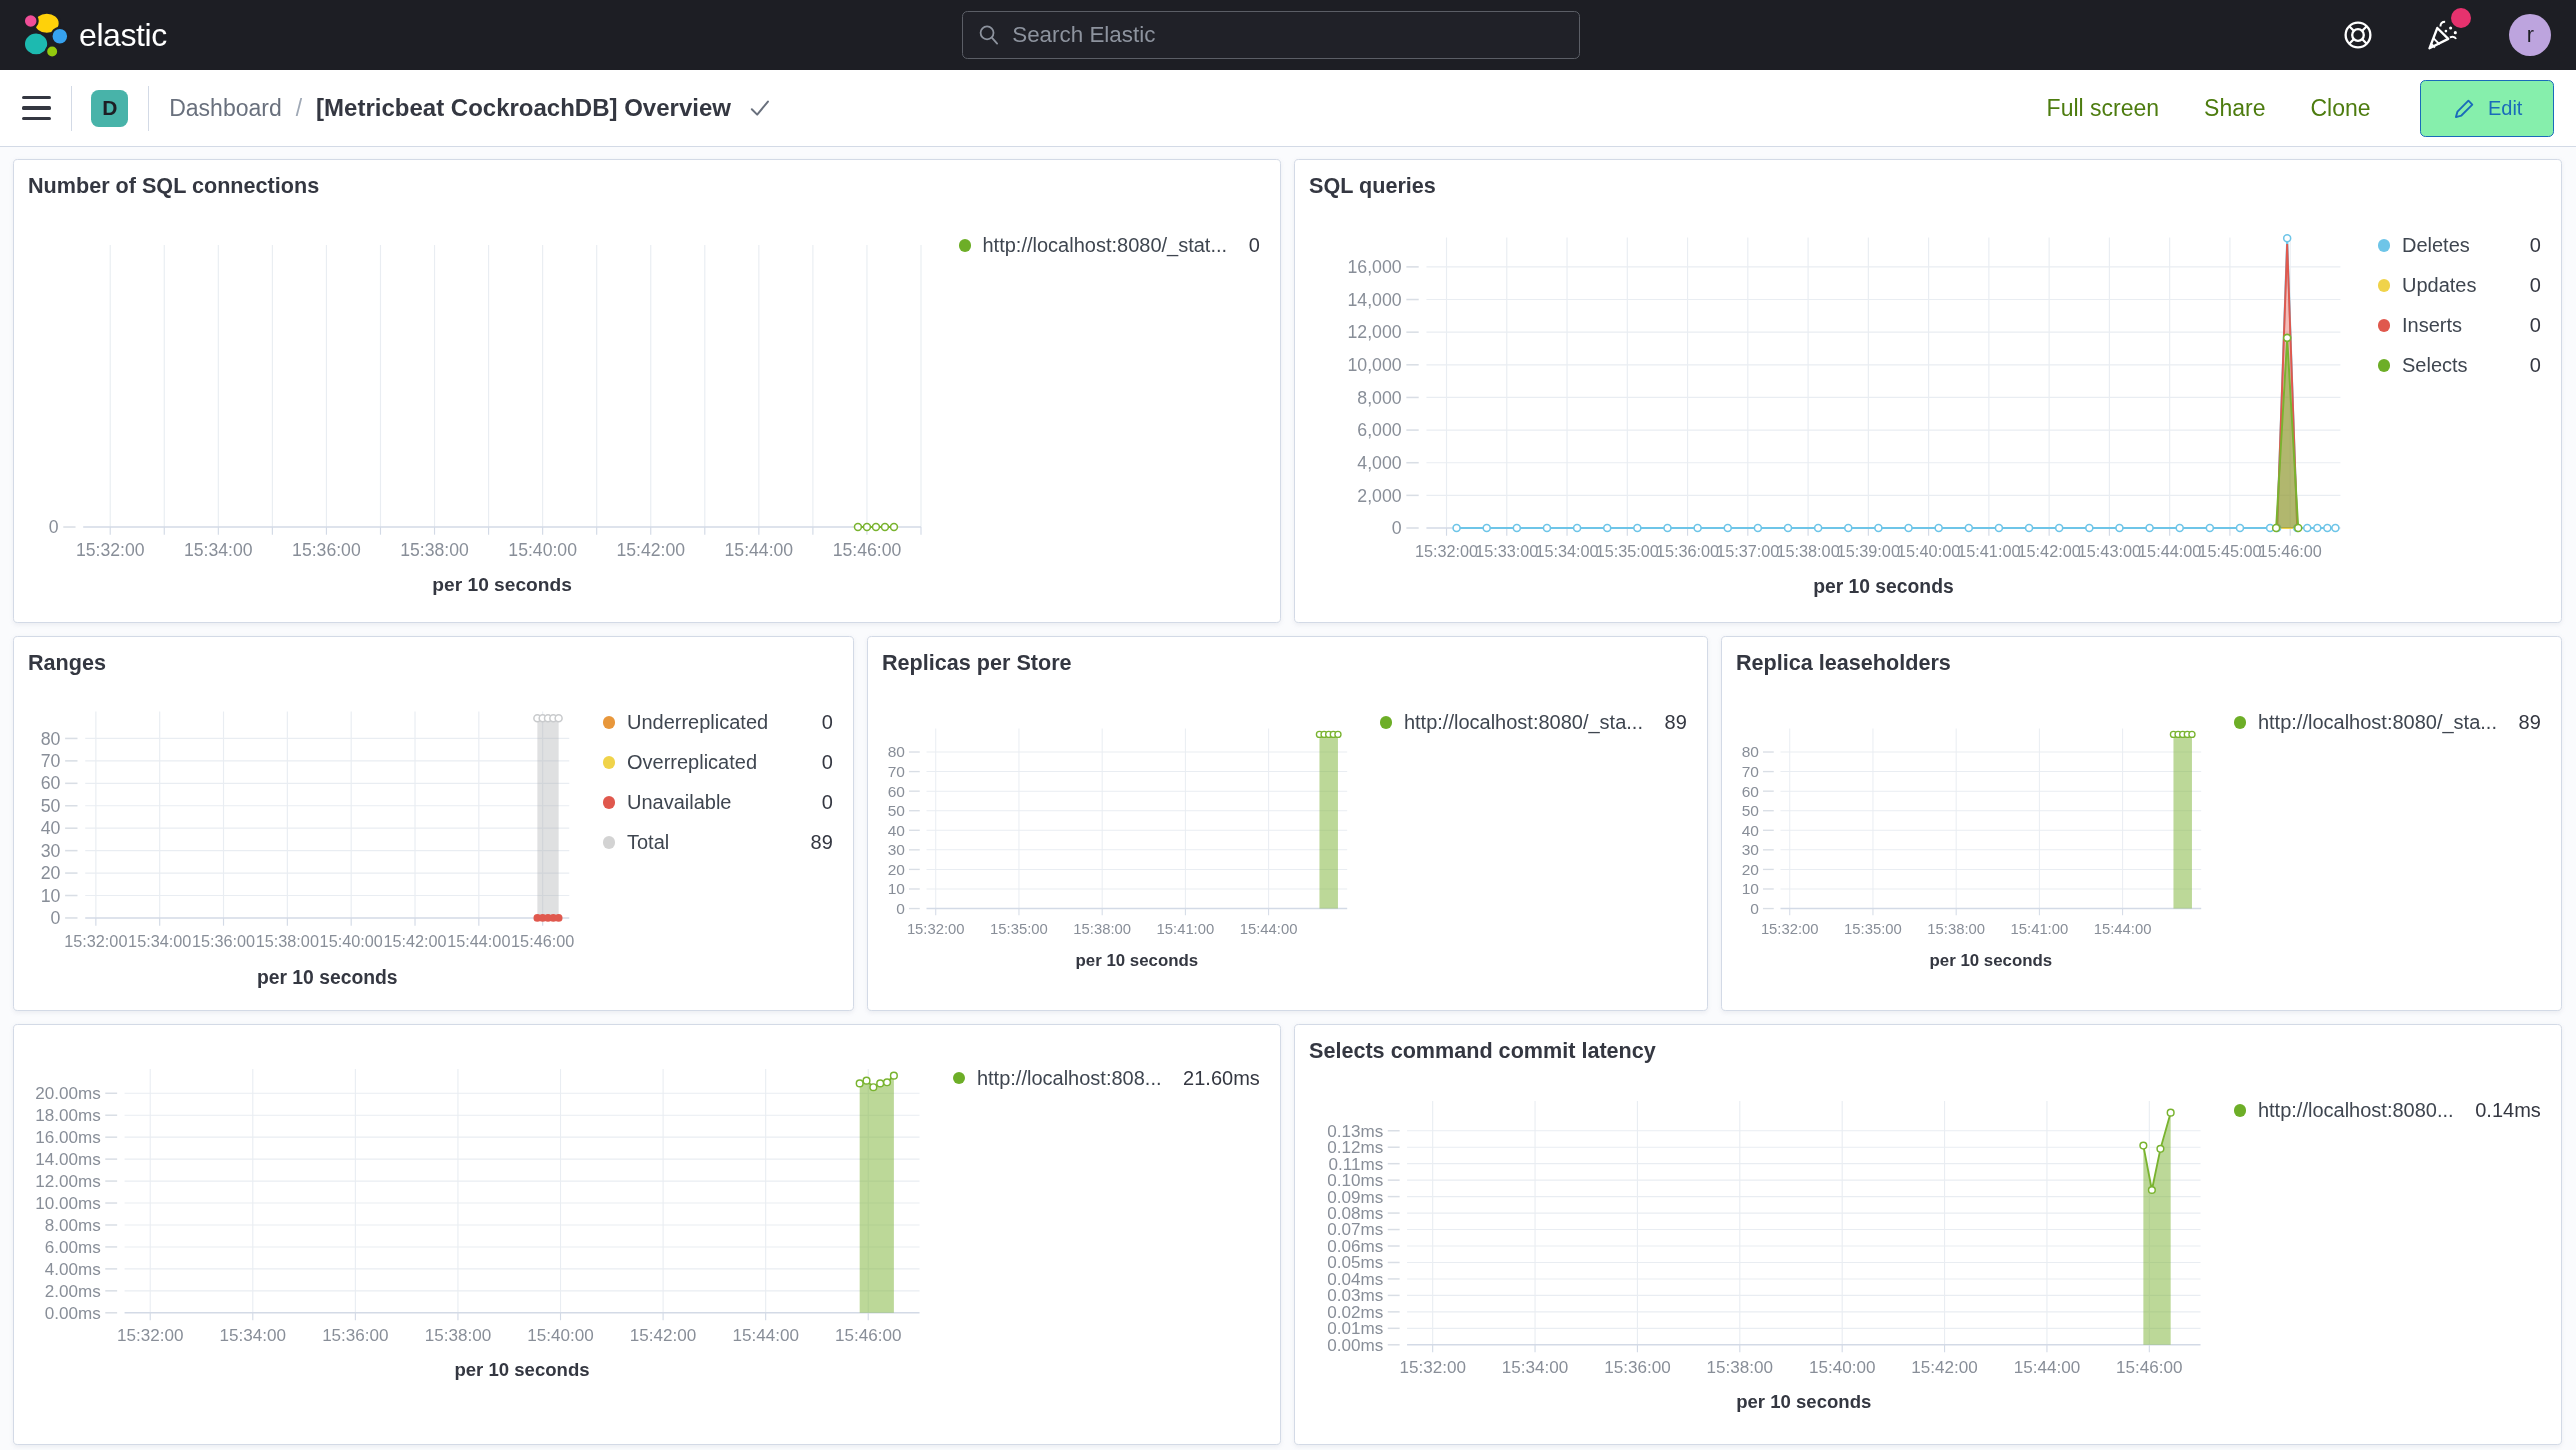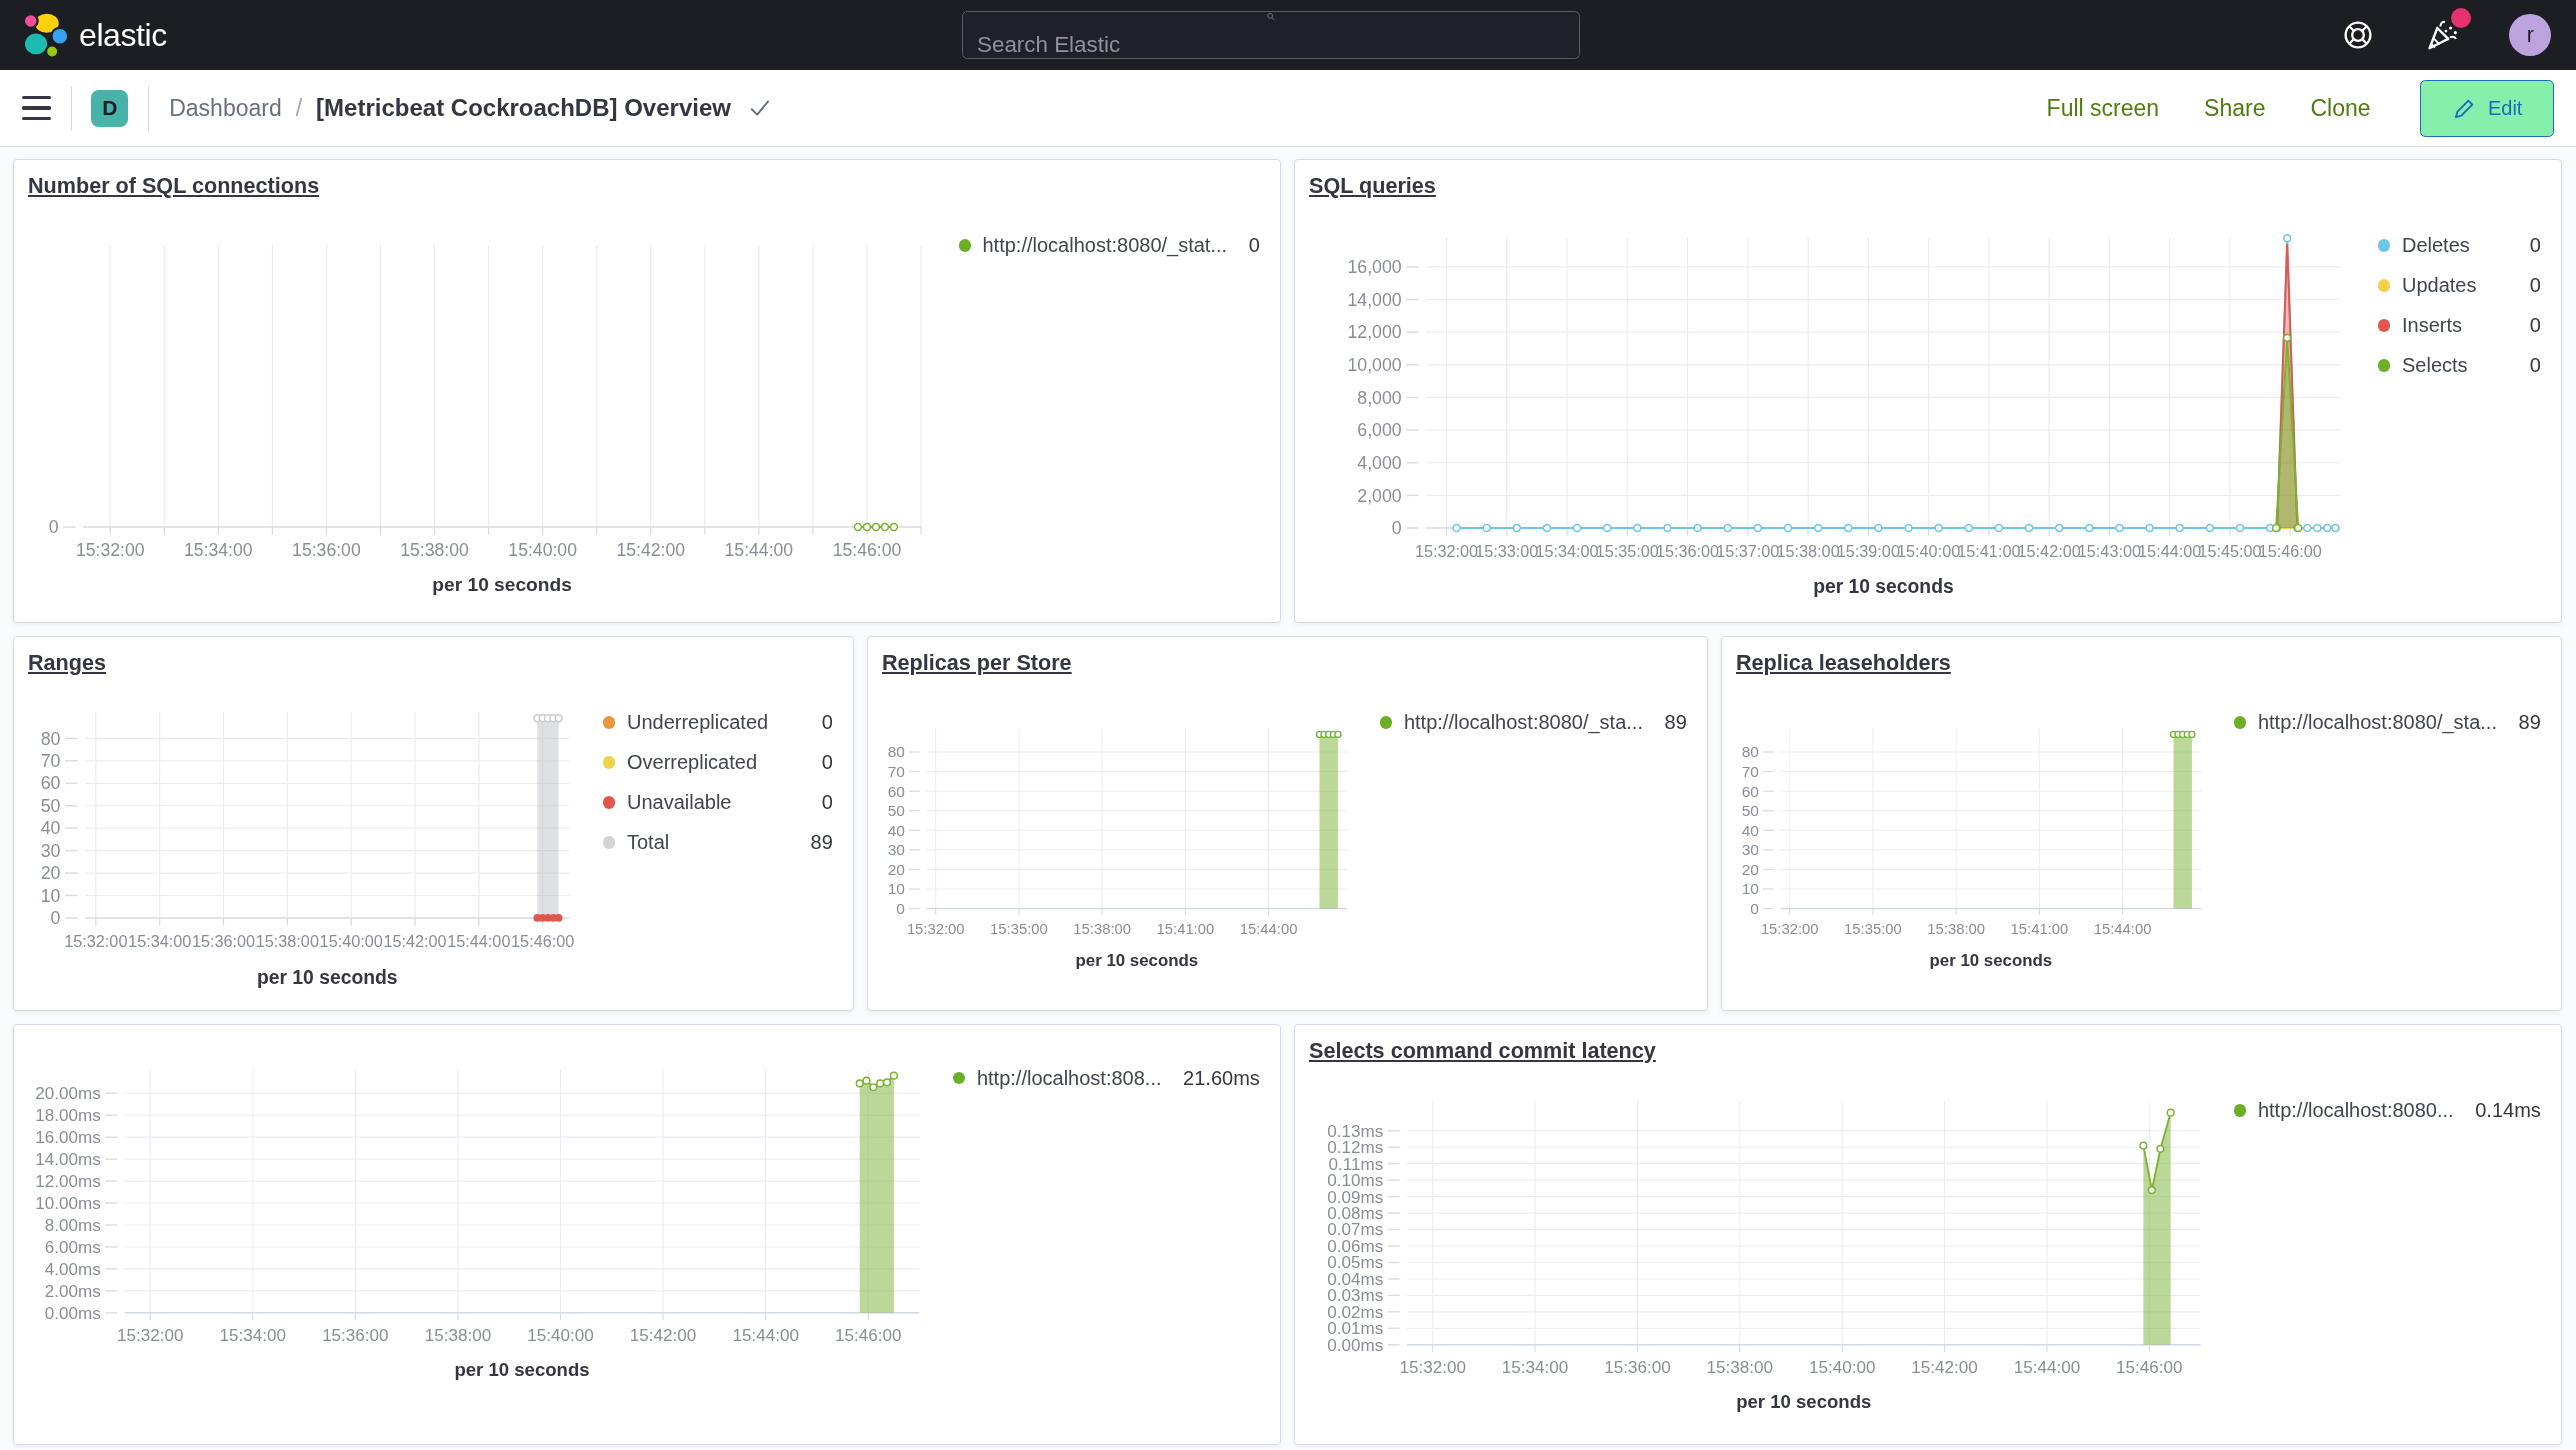--- a/index.html
+++ b/index.html
@@ -2,21 +2,21 @@
 <html style="font-size:12.4px"><head>
 <meta charset="utf-8">
 <style>
   * { margin:0; padding:0; box-sizing:border-box; }
   html,body { width:2576px; height:1451px; font-family:"Liberation Sans", sans-serif; background:#fafbfd; overflow:hidden; }
 
   
   .topbar { height:70px; background:#1d1e24; display:flex; align-items:center; padding:0 20px; position:relative; }
   .brand { display:flex; align-items:center; gap:10px; }
   .brand-text { color:#fff; font-size:32px; font-weight:500; letter-spacing:-0.4px; }
-  .searchbox { position:absolute; left:962px; top:10.8px; width:618px; height:48px; background:#202128; border:0.8px solid #5b5e66; border-radius:5.4px; display:flex; align-items:center; padding:0 14px; gap:10.8px;flex-direction:column; }
+  .searchbox { position:absolute; left:962px; top:10.8px; width:618px; height:48px; background:#202128; border:0.8px solid #5b5e66; border-radius:5.4px; display:flex; align-items:center; padding:0 14px; gap:10.8px; }
   .searchbox input { background:transparent; border:none; outline:none; color:#d4dae5; font-size:22.4px; font-family:"Liberation Sans",sans-serif; width:100%; }
   .searchbox input::placeholder { color:#8d939e; }
   .top-icons { margin-left:auto; display:flex; align-items:center; gap:49px; padding-right:4.6px; }
   .icon-btn { position:relative; background:none; border:none; cursor:pointer; display:flex; }
   .news-dot { position:absolute; top:-9.3px; right:-10.8px; width:20px; height:20px; border-radius:50%; background:#e6326e; }
   .avatar { width:42px; height:42px; border-radius:50%; background:#bda4de; color:#1d1e24; font-size:21.6px; display:flex; align-items:center; justify-content:center; border:none; cursor:pointer; }
 
   
   .crumbbar { height:77px; background:#fff; border-bottom:0.8px solid #d3dae6; display:flex; align-items:center; padding:0 21.6px; }
   .hamburger { width:29px; display:flex; flex-direction:column; gap:7px; background:none; border:none; cursor:pointer; }
@@ -32,21 +32,21 @@
   .action-link { color:#4d7c0f; font-size:23px; font-weight:500; background:none; border:none; cursor:pointer; font-family:"Liberation Sans",sans-serif; }
   .edit-btn { display:flex; align-items:center; gap:10.8px; color:#1a6bba; font-size:20px; font-weight:500; background:#86efac; border:1.2px solid #1a6bba; border-radius:5.4px; height:57px; padding:0 31px; cursor:pointer; font-family:"Liberation Sans",sans-serif; margin-left:4.6px; }
 
   
   main { padding:12.4px 13px 0 13px; display:flex; flex-direction:column; gap:13px; }
   .row { display:flex; gap:13px; }
   .panel { background:#fff; border:0.8px solid #d3dae6; border-radius:4.6px; box-shadow:0 1.5px 4.6px rgba(152,162,179,0.15); padding:12.4px 14px; }
   .row1 .panel { width:1268px; height:464px; }
   .row2 .panel { width:841px; height:375px; }
   .row3 .panel { width:1268px; height:421px; }
-  .panel h3 { font-size:21.6px; font-weight:700; color:#343741; margin-bottom:6.2px;text-decoration:underline; }
+  .panel h3 { font-size:21.6px; font-weight:700; color:#343741; margin-bottom:6.2px; }
   .chart-row { display:flex; align-items:flex-start; }
   svg.chart { display:block; }
   ul.legend { list-style:none; flex:1; margin-top:29px; display:flex; flex-direction:column; gap:17px; padding-left:26px; padding-right:6.2px; }
   ul.legend li { display:flex; align-items:center; font-size:20px; cursor:pointer; }
   .lg-dot { width:12.4px; height:12.4px; border-radius:50%; margin-right:11.6px; flex:none; }
   .lg-label { color:#3f4650; white-space:nowrap; overflow:hidden; }
   .lg-value { margin-left:auto; color:#343741; padding-left:21.6px; }
 </style>
 </head>
 <body>

